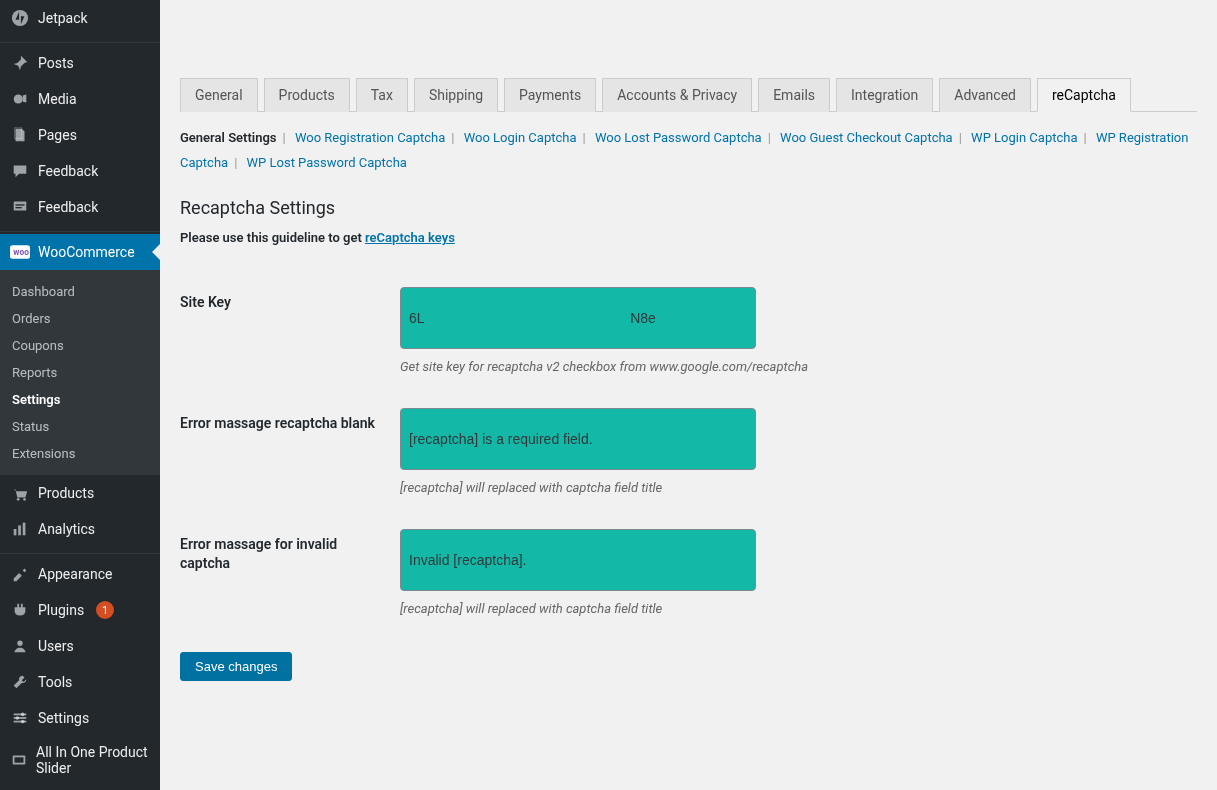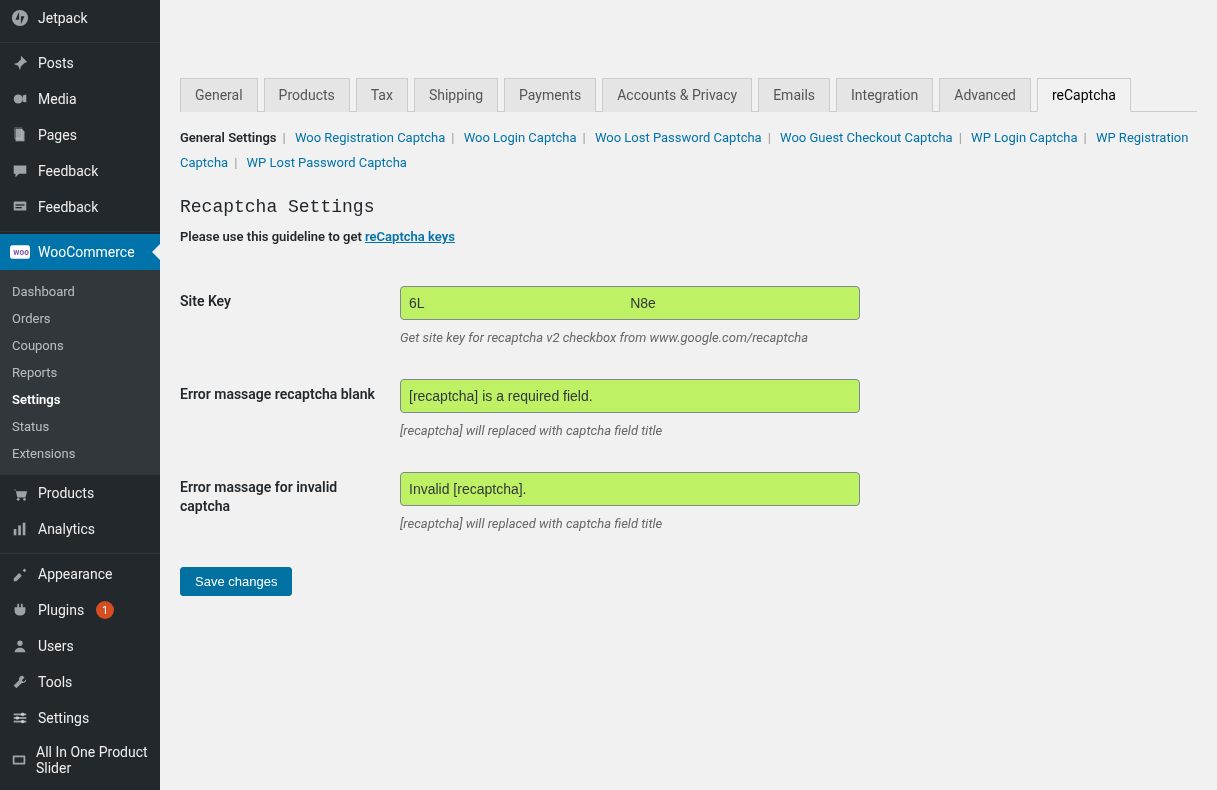--- a/index.html
+++ b/index.html
@@ -111,21 +111,20 @@
   .subtabs .sub-link.current {
     color: #23282d;
     font-weight: 600;
   }
   .subtabs .sep { color: #999; padding: 0 6px; }
   h2.section-title {
     font-size: 18px;
     font-weight: 400;
     color: #23282d;
     margin: 22px 0 12px 0;
-    font-family: Liberation Mono, monospace;
   }
   .guideline {
     font-size: 13px;
     color: #23282d;
     font-weight: 600;
     margin-bottom: 30px;
   }
   .guideline a { color: #0073aa; text-decoration: underline; }
   table.form-table { border-collapse: collapse; width: 100%; }
   table.form-table th {
@@ -136,26 +135,26 @@
     font-weight: 600;
     color: #23282d;
     font-size: 14px;
     line-height: 1.3;
   }
   table.form-table td {
     padding: 12px 10px 22px 0;
     vertical-align: top;
   }
   input.regular-text {
-    width: 460px;
-    padding: 8px 8px;
+    width: 356px;
+    padding: 22px 8px;
     font-size: 14px;
     border: 1px solid #7e8993;
     border-radius: 4px;
-    background: #bef264;
+    background: #14b8a6;
     color: #32373c;
   }
   .desc {
     display: block;
     margin-top: 10px;
     color: #666;
     font-style: italic;
     font-size: 13px;
   }
   .save-button {

